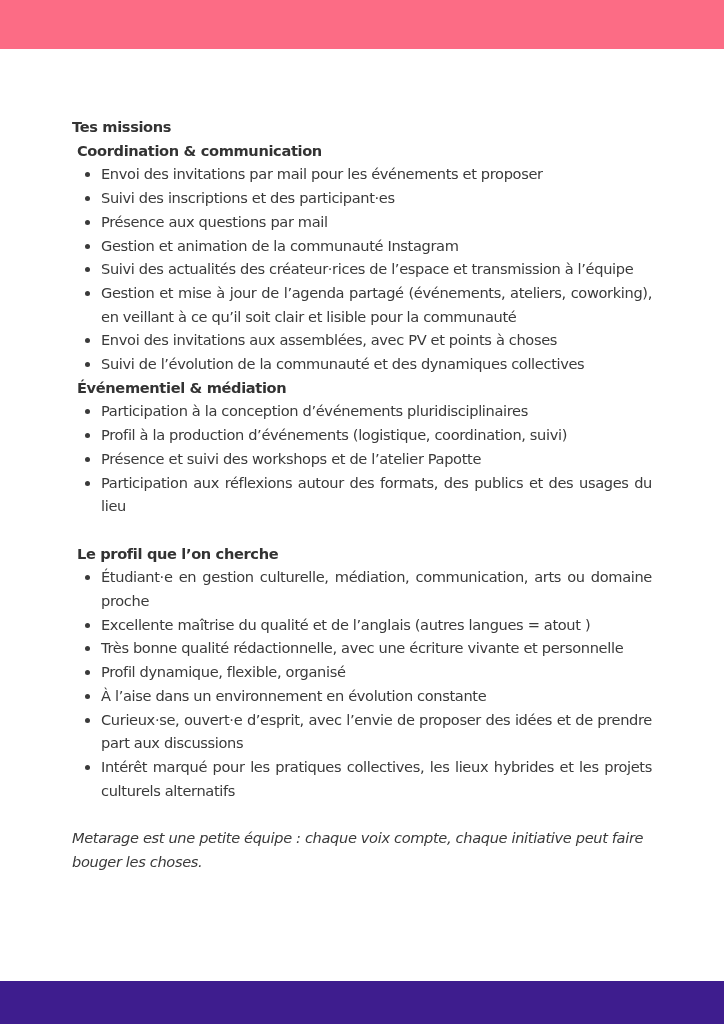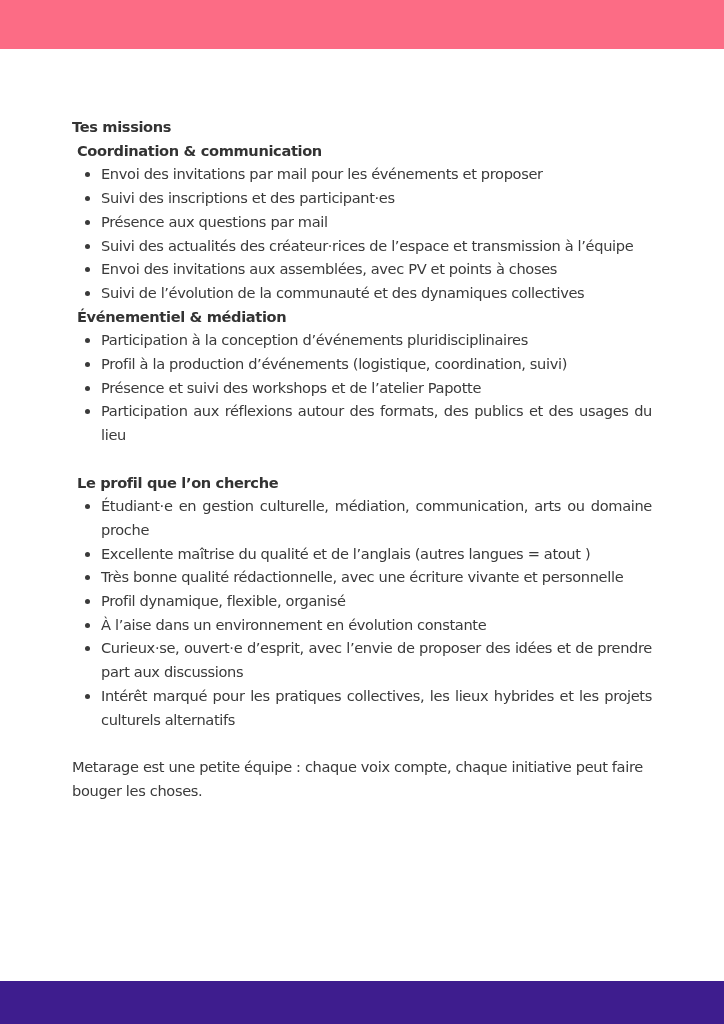--- a/index.html
+++ b/index.html
@@ -17,39 +17,41 @@
     }
     .heading { font-weight: bold; color: #333; }
     .indent { padding-left: 5px; }
     ul { margin: 0; padding: 0; list-style: none; }
     li { position: relative; padding-left: 29px; text-align: justify; }
     li::before {
       content: ""; position: absolute; left: 13px; top: 10px;
       width: 5px; height: 5px; border-radius: 50%; background: #3a3a3a;
     }
     .spacer { height: 23.7px; }
-    .closing { margin: 0; }
+    .closing { margin: 0; font-style: italic; }
   </style>
 </head>
 <body>
 
 <div class="top-bar"></div>
 
 <div class="content">
   <div class="heading">Tes missions</div>
 
   <div class="heading indent">Coordination &amp; communication</div>
   <ul>
     <li>Envoi des invitations par mail pour les événements et proposer</li>
     <li>Suivi des inscriptions et des participant·es</li>
     <li>Présence aux questions par mail</li>
+    <li>Gestion et animation de la communauté Instagram</li>
     <li>Suivi des actualités des créateur·rices de l’espace et transmission à l’équipe</li>
   </ul>
 
   <ul>
+    <li>Gestion et mise à jour de l’agenda partagé (événements, ateliers, coworking), en veillant à ce qu’il soit clair et lisible pour la communauté</li>
     <li>Envoi des invitations aux assemblées, avec PV et points à choses</li>
     <li>Suivi de l’évolution de la communauté et des dynamiques collectives</li>
   </ul>
 
   <div class="heading indent">Événementiel &amp; médiation</div>
   <ul>
     <li>Participation à la conception d’événements pluridisciplinaires</li>
     <li>Profil à la production d’événements (logistique, coordination, suivi)</li>
     <li>Présence et suivi des workshops et de l’atelier Papotte</li>
     <li>Participation aux réflexions autour des formats, des publics et des usages du lieu</li>

